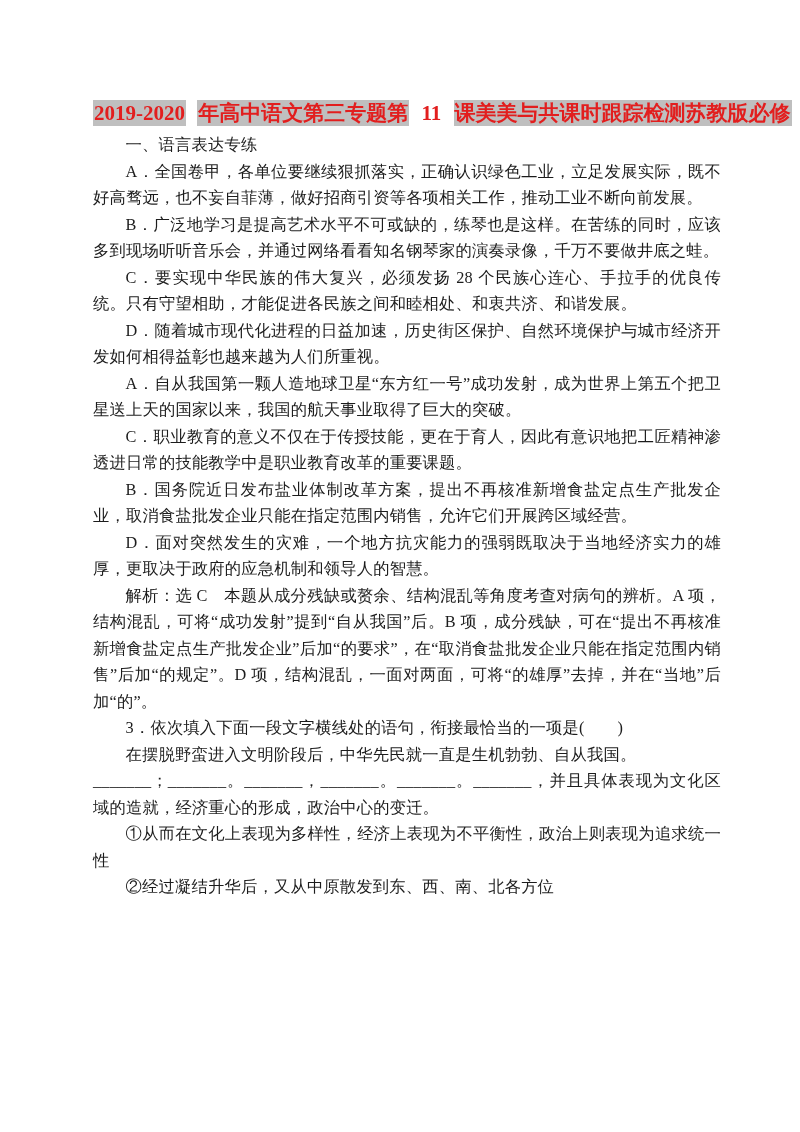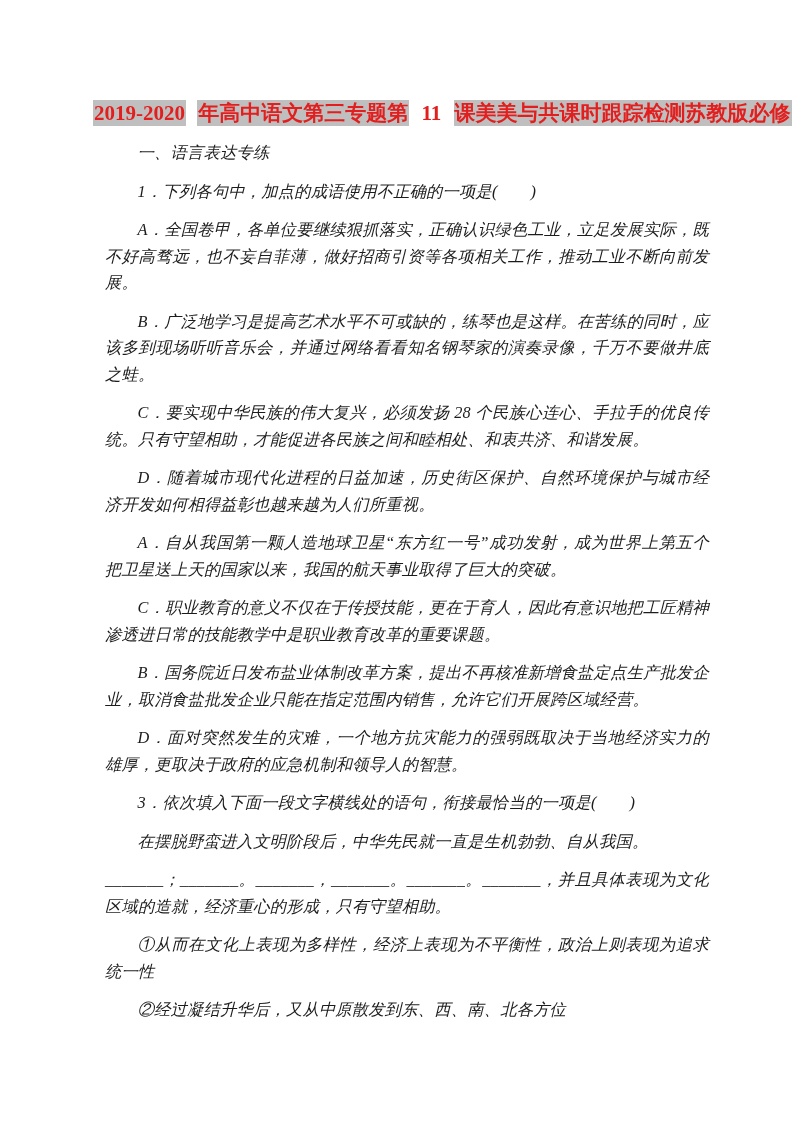--- a/index.html
+++ b/index.html
@@ -23,27 +23,26 @@
     font-size: 21px;
     line-height: 30px;
     color: var(--title-color, #e60000);
     margin-bottom: 4px;
     white-space: nowrap;
   }
   .doc-title .seg { padding: 1px 1px; }
   .doc-title .seg.hl { background: var(--hl-color, #c0c0c0); }
   .doc-title .gap { display: inline-block; width: 6px; }
   .body-text p {
-    margin: 12px;
+    margin: 0;
     font-size: 16.3px;
     line-height: 26.5px;
     text-align: justify;
     letter-spacing: 0.2px;
     word-break: break-all;
-    font-style: italic;
   }
   .body-text p.indent { text-indent: 2em; }
 </style>
 </head>
 <body>
 
 <div class="page">
 
   <div class="doc-title">
     
@@ -56,45 +55,45 @@
     
       <span class="seg hl">课美美与共课时跟踪检测苏教版必修</span><span class="gap"></span>
     
       <span class="gap"></span>
     </div>
 
   <div class="body-text">
 
       <p class="indent">一、语言表达专练</p>
 
-      <p class="indent">1．下列各句中，加点的成语使用不正确的一项是(　　)</p>
 
       <p class="indent">A．全国卷甲，各单位要继续狠抓落实，正确认识绿色工业，立足发展实际，既不好高骛远，也不妄自菲薄，做好招商引资等各项相关工作，推动工业不断向前发展。</p>
 
       <p class="indent">B．广泛地学习是提高艺术水平不可或缺的，练琴也是这样。在苦练的同时，应该多到现场听听音乐会，并通过网络看看知名钢琴家的演奏录像，千万不要做井底之蛙。</p>
 
       <p class="indent">C．要实现中华民族的伟大复兴，必须发扬 28 个民族心连心、手拉手的优良传统。只有守望相助，才能促进各民族之间和睦相处、和衷共济、和谐发展。</p>
 
       <p class="indent">D．随着城市现代化进程的日益加速，历史街区保护、自然环境保护与城市经济开发如何相得益彰也越来越为人们所重视。</p>
 
 
 
       <p class="indent">A．自从我国第一颗人造地球卫星“东方红一号”成功发射，成为世界上第五个把卫星送上天的国家以来，我国的航天事业取得了巨大的突破。</p>
 
       <p class="indent">C．职业教育的意义不仅在于传授技能，更在于育人，因此有意识地把工匠精神渗透进日常的技能教学中是职业教育改革的重要课题。</p>
 
       <p class="indent">B．国务院近日发布盐业体制改革方案，提出不再核准新增食盐定点生产批发企业，取消食盐批发企业只能在指定范围内销售，允许它们开展跨区域经营。</p>
 
       <p class="indent">D．面对突然发生的灾难，一个地方抗灾能力的强弱既取决于当地经济实力的雄厚，更取决于政府的应急机制和领导人的智慧。</p>
 
+      <p class="indent">解析：选 C　本题从成分残缺或赘余、结构混乱等角度考查对病句的辨析。A 项，结构混乱，可将“成功发射”提到“自从我国”后。B 项，成分残缺，可在“提出不再核准新增食盐定点生产批发企业”后加“的要求”，在“取消食盐批发企业只能在指定范围内销售”后加“的规定”。D 项，结构混乱，一面对两面，可将“的雄厚”去掉，并在“当地”后加“的”。</p>
 
       <p class="indent">3．依次填入下面一段文字横线处的语句，衔接最恰当的一项是(　　)</p>
 
       <p class="indent">在摆脱野蛮进入文明阶段后，中华先民就一直是生机勃勃、自从我国。</p>
 
-      <p>_______；_______。_______，_______。_______。_______，并且具体表现为文化区域的造就，经济重心的形成，只有守望相助。</p>
+      <p>_______；_______。_______，_______。_______。_______，并且具体表现为文化区域的造就，经济重心的形成，政治中心的变迁。</p>
 
       <p class="indent">①从而在文化上表现为多样性，经济上表现为不平衡性，政治上则表现为追求统一性</p>
 
       <p class="indent">②经过凝结升华后，又从中原散发到东、西、南、北各方位</p>
     </div>
 
 </div>
 
 </body></html>

